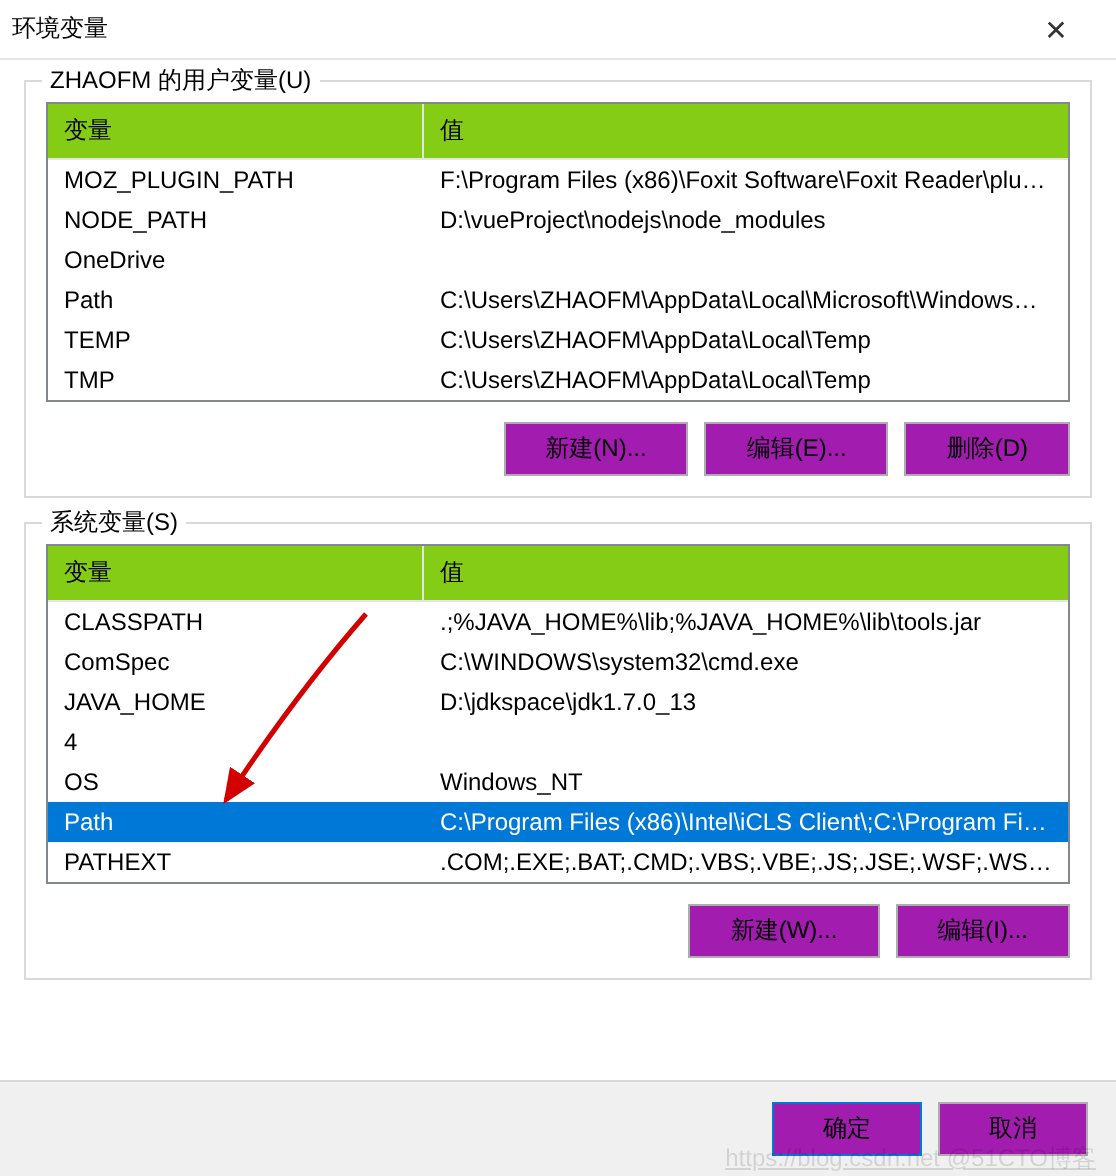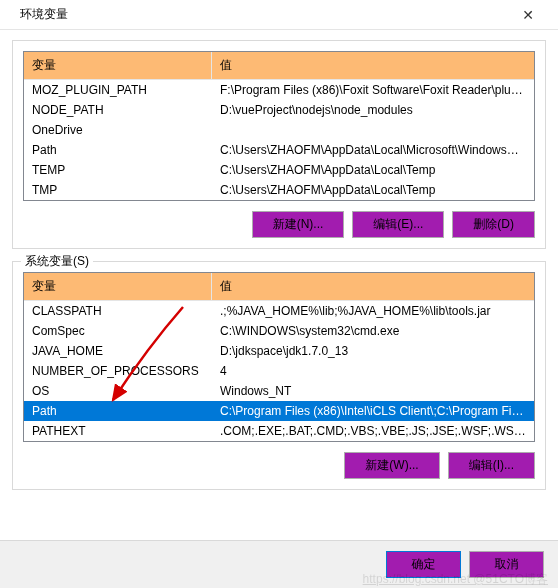--- a/index.html
+++ b/index.html
@@ -10,21 +10,21 @@
   width: 558px;
   height: 588px;
   overflow: hidden;
   position: relative;
 }
 .titlebar {
   height: 30px;
   display: flex;
   align-items: center;
   justify-content: space-between;
-  padding: 0 10px 0 20px;
+  padding: 0 10px 0 6px;
   border-bottom: 1px solid #e5e5e5;
 }
 .titlebar .title { font-size: 12px; }
 .closebtn {
   width: 40px; height: 28px;
   display: flex; align-items: center; justify-content: center;
   font-size: 14px; color: #333;
   cursor: pointer;
 }
 .content { padding: 10px 12px 8px 12px; }
@@ -40,21 +40,21 @@
   background: #fff;
   padding: 0 4px;
   font-size: 12px;
 }
 .tablewrap {
   border: 1px solid #828790;
   background: #fff;
 }
 .headerrow {
   display: flex;
-  background: #fdba74;
+  background: #84cc16;
   border-bottom: 1px solid #e5e5e5;
 }
 .hcell {
   padding: 5px 8px;
   font-size: 12px;
   border-right: 1px solid #e5e5e5;
   white-space: nowrap;
   overflow: hidden;
 }
 .hcell:last-child { border-right: none; }
@@ -123,20 +123,21 @@
 <div class="titlebar">
   <span class="title">环境变量</span>
   <div class="closebtn">
     <span>✕</span>
   </div>
 </div>
 
 <div class="content">
 
   <div class="groupbox">
+    <span class="group-label">ZHAOFM 的用户变量(U)</span>
     <div class="tablewrap">
       <div class="headerrow">
         <div class="hcell col-var">变量</div>
         <div class="hcell col-val">值</div>
       </div>
       <div class="rows" id="user-rows">
           <div class="row">
             <div class="cell col-var">MOZ_PLUGIN_PATH</div>
             <div class="cell col-val">F:\Program Files (x86)\Foxit Software\Foxit Reader\plugins\</div>
           </div>
@@ -182,21 +183,20 @@
           </div>
           <div class="row">
             <div class="cell col-var">ComSpec</div>
             <div class="cell col-val">C:\WINDOWS\system32\cmd.exe</div>
           </div>
           <div class="row">
             <div class="cell col-var">JAVA_HOME</div>
             <div class="cell col-val">D:\jdkspace\jdk1.7.0_13</div>
           </div>
           <div class="row">
-            <div class="cell col-var">NUMBER_OF_PROCESSORS</div>
             <div class="cell col-val">4</div>
           </div>
           <div class="row">
             <div class="cell col-var">OS</div>
             <div class="cell col-val">Windows_NT</div>
           </div>
           <div class="row selected">
             <div class="cell col-var">Path</div>
             <div class="cell col-val">C:\Program Files (x86)\Intel\iCLS Client\;C:\Program Files\Intel...</div>
           </div>

